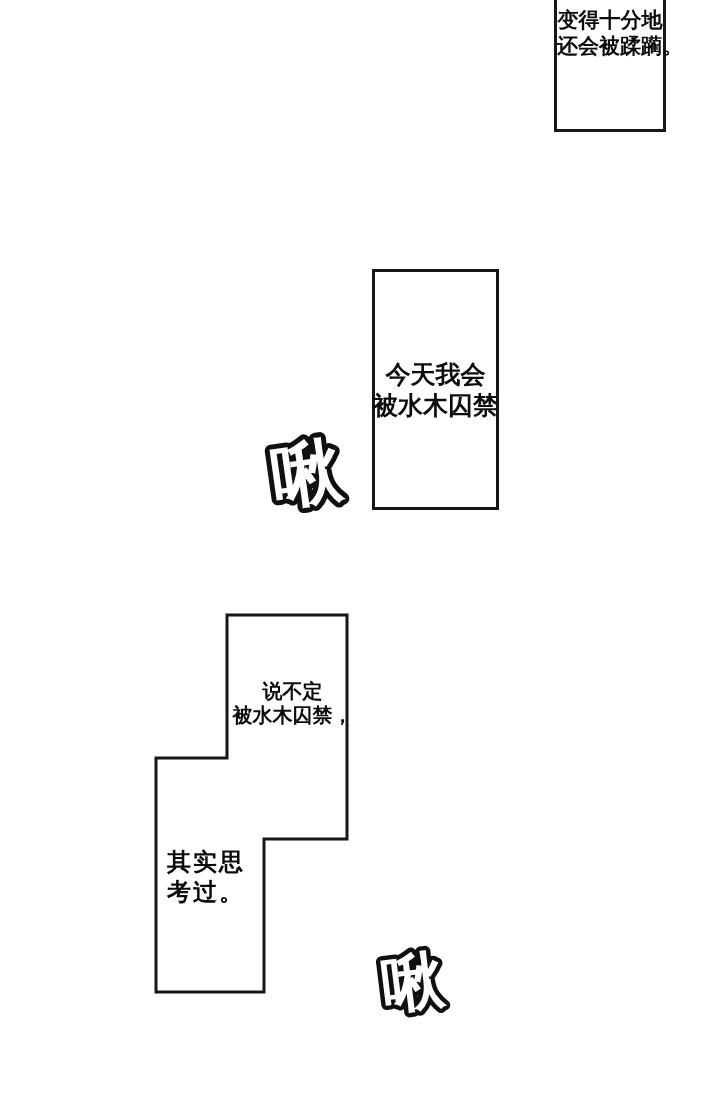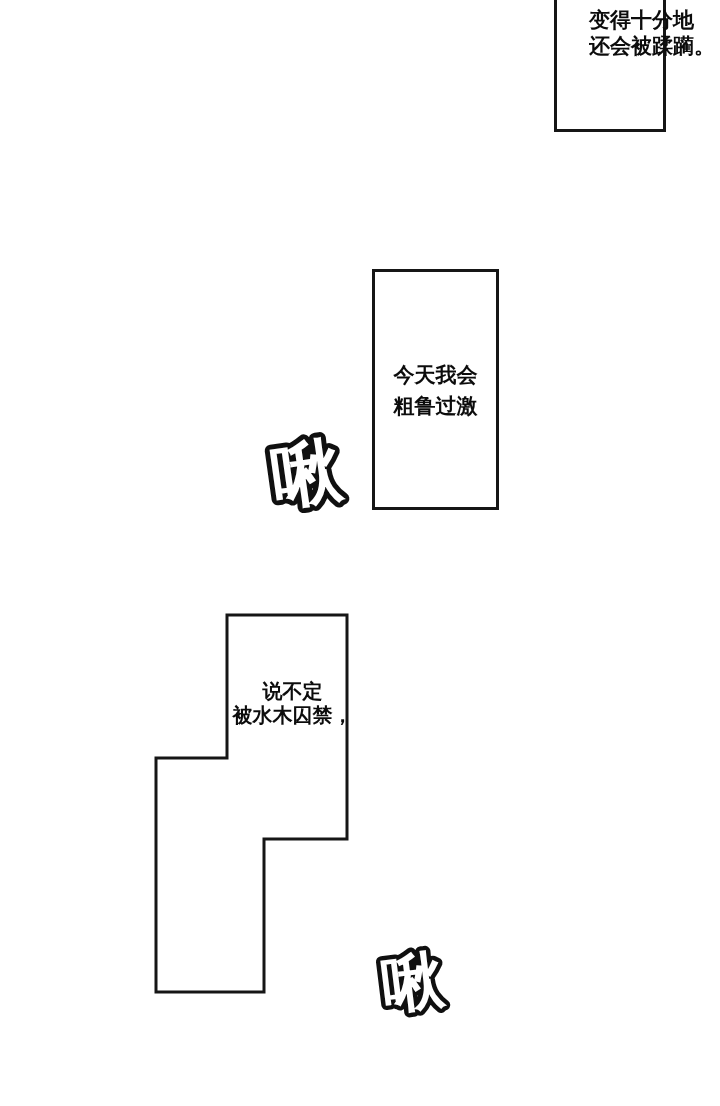--- a/index.html
+++ b/index.html
@@ -22,27 +22,27 @@
     font-weight:700;
     color:#0c0c0c;
     text-align:center;
     white-space:nowrap;
   }
   
   #box-top{
     left:554px;top:-6px;width:112px;height:138px;
     padding-top:10px;
   }
-  #box-top .txt{font-size:21px;line-height:26px;letter-spacing:0px;margin-left:32px;}
+  #box-top .txt{font-size:21px;line-height:26px;letter-spacing:0px;}
   
   #box-mid{
     left:372px;top:269px;width:127px;height:241px;
     display:flex;align-items:center;justify-content:center;
   }
-  #box-mid .txt{font-size:21px;line-height:31px;}
+  #box-mid .txt{font-size:25px;line-height:31px;}
   
   #box-bottom-svg{position:absolute;left:150px;top:610px;width:205px;height:390px;}
   #box-bottom-upper-text{
     position:absolute;left:227px;top:679px;width:131px;
     font-weight:700;font-size:20px;line-height:24px;color:#0c0c0c;
     text-align:center;white-space:nowrap;
   }
   #box-bottom-lower-text{
     position:absolute;left:167px;top:847px;width:100px;
     font-weight:700;font-size:24px;line-height:30px;letter-spacing:2px;color:#0c0c0c;
@@ -70,33 +70,37 @@
   <div class="sbox" id="box-top">
     <div class="txt">
       <div>变得十分地</div>
       <div>还会被蹂躏。</div>
     </div>
   </div>
 
   <div class="sbox" id="box-mid">
     <div class="txt">
       <div>今天我会</div>
-      <div>粗鲁过激</div>
+      <div>被水木囚禁</div>
     </div>
   </div>
 
   <svg class="sfx" id="sfx1" viewBox="0 0 140 105">
     <text x="68" y="82" text-anchor="middle" font-size="70" stroke-width="10" transform="rotate(-8 68 52)">啾</text>
   </svg>
 
   <svg id="box-bottom-svg" viewBox="0 0 205 390">
     <polygon points="77,5 197,5 197,229 114,229 114,382 6,382 6,148 77,148" fill="#ffffff" stroke="#161616" stroke-width="3" stroke-linejoin="miter"></polygon>
   </svg>
   <div id="box-bottom-upper-text">
     <div>说不定</div>
     <div>被水木囚禁，</div>
   </div>
+  <div id="box-bottom-lower-text">
+    <div>其实思</div>
+    <div>考过。</div>
+  </div>
 
   <svg class="sfx" id="sfx2" viewBox="0 0 130 100">
     <text x="60" y="76" text-anchor="middle" font-size="62" stroke-width="9" transform="rotate(-7 60 48)">啾</text>
   </svg>
 
 </div>
 
 </body></html>

